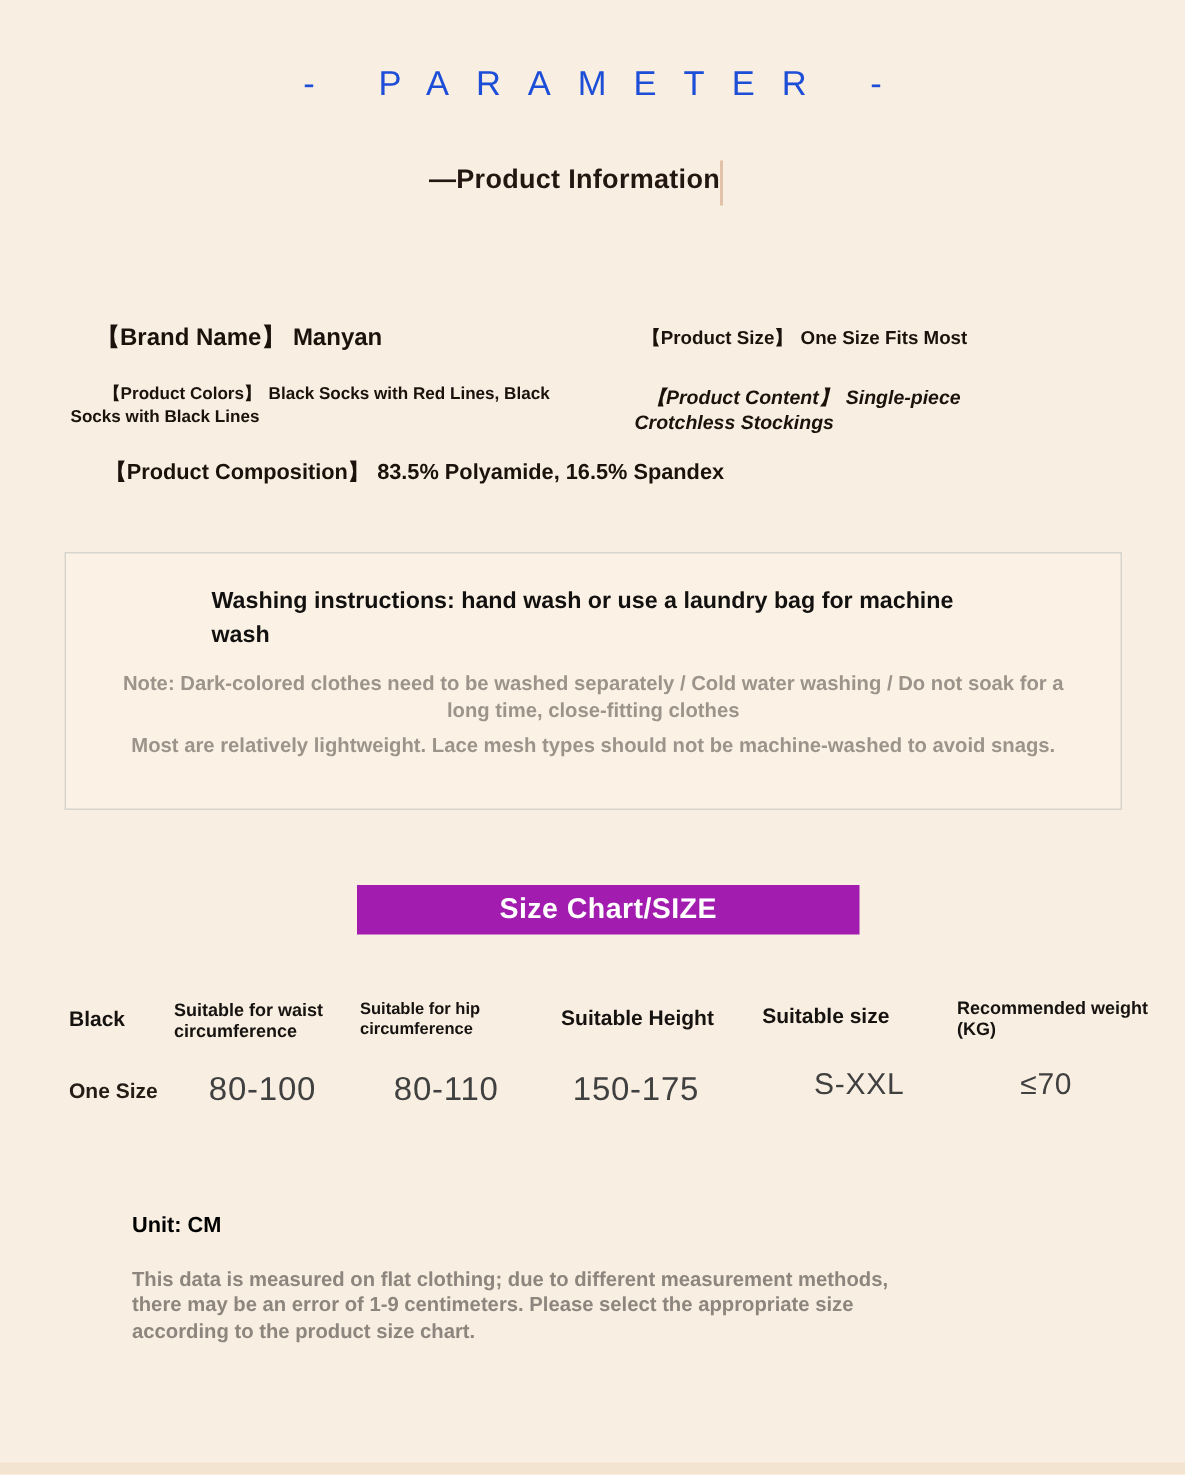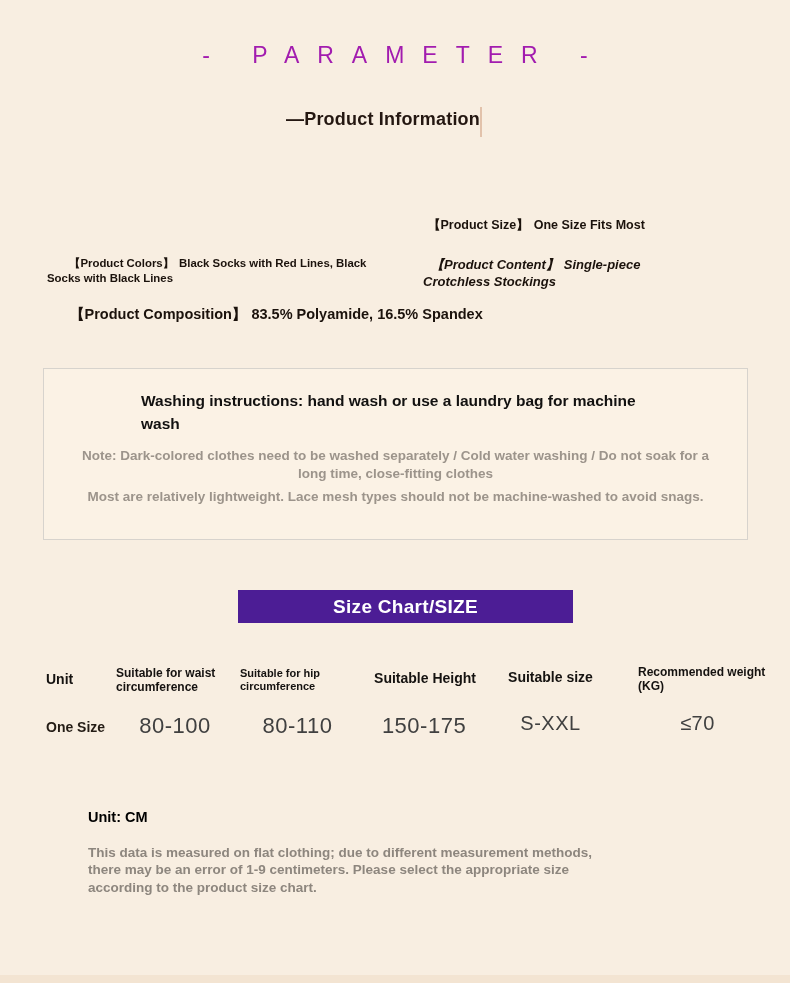--- a/index.html
+++ b/index.html
@@ -13,21 +13,21 @@
     color:#1d140e;
   }
   .abs{position:absolute;}
 
   .parameter-title{
     top:42px;left:0;width:100%;
     text-align:center;
     font-size:23px;
     font-weight:500;
     letter-spacing:18px;
-    color:#a21caf;
+    color:#1d4ed8;
     text-indent:18px; 
   }
   .section-title{
     top:109px;left:286px;
     font-size:18px;
     font-weight:bold;
     color:#241711;
     letter-spacing:0.2px;
   }
   .cursor-artifact{
@@ -67,21 +67,21 @@
     font-size:13.5px;
     font-weight:bold;
     line-height:1.38;
     color:#9c948b;
   }
   .wash-note.second{margin-top:4px;}
 
   .size-banner{
     top:590px;left:238px;
     width:335px;height:33px;
-    background:#4c1d95;
+    background:#a21caf;
     color:#ffffff;
     font-size:19px;
     font-weight:bold;
     text-align:center;
     line-height:33px;
     letter-spacing:0.3px;
   }
 
   .th{font-weight:bold;color:#151210;line-height:1.2;}
   .th-size{top:671px;left:46px;font-size:14px;}
@@ -89,21 +89,21 @@
   .th-hip{top:667px;left:240px;width:108px;font-size:11px;}
   .th-height{top:670px;left:365px;width:120px;font-size:14px;text-align:center;}
   .th-suitsize{top:669px;left:498px;width:105px;font-size:14px;text-align:center;}
   .th-weight{top:665px;left:618px;width:155px;font-size:12px;margin-left:20px;}
 
   .td-name{top:719px;left:46px;font-size:14px;font-weight:bold;color:#241c15;}
   .td-num{font-weight:400;color:#404040;text-align:center;letter-spacing:0.5px;}
   .td-waist{top:713px;left:116px;width:118px;font-size:22px;}
   .td-hip{top:713px;left:245px;width:105px;font-size:22px;}
   .td-height{top:713px;left:364px;width:120px;font-size:22px;}
-  .td-suitsize{top:712px;left:498px;width:105px;font-size:20px;}
+  .td-suitsize{top:712px;left:498px;width:105px;font-size:20px;text-align:right;}
   .td-weight{top:712px;left:620px;width:155px;font-size:20px;}
 
   .unit-label{top:809px;left:88px;font-size:14.5px;font-weight:bold;color:#000000;}
   .footer-note{
     top:844px;left:88px;width:518px;
     font-size:13.5px;font-weight:bold;
     line-height:1.28;color:#8d867e;
   }
   .bottom-strip{
     left:0;top:975px;width:100%;height:8px;
@@ -113,20 +113,23 @@
 </head>
 <body>
 
 <div class="page">
 
   <div class="abs parameter-title">- PARAMETER -</div>
 
   <div class="abs section-title">—Product Information</div>
   <div class="abs cursor-artifact"></div>
 
+  <div class="abs info-item info-brand">
+    <span class="info-label">【Brand Name】</span><span class="info-value">Manyan</span>
+  </div>
 
   <div class="abs info-item info-size">
     <span class="info-label">【Product Size】</span><span class="info-value">One Size Fits Most</span>
   </div>
 
   <div class="abs info-item info-colors">
     <span class="info-label">【Product Colors】</span><span class="info-value">Black Socks with Red Lines, Black Socks with Black Lines</span>
   </div>
 
   <div class="abs info-item info-content">
@@ -138,21 +141,21 @@
   </div>
 
   <div class="abs wash-box">
     <div class="wash-title">Washing instructions: hand wash or use a laundry bag for machine wash</div>
     <div class="wash-note">Note: Dark-colored clothes need to be washed separately / Cold water washing / Do not soak for a long time, close-fitting clothes</div>
     <div class="wash-note second">Most are relatively lightweight. Lace mesh types should not be machine-washed to avoid snags.</div>
   </div>
 
   <div class="abs size-banner">Size Chart/SIZE</div>
 
-  <div class="abs th th-size">Unit</div>
+  <div class="abs th th-size">Black</div>
   <div class="abs th th-waist">Suitable for waist circumference</div>
   <div class="abs th th-hip">Suitable for hip circumference</div>
   <div class="abs th th-height">Suitable Height</div>
   <div class="abs th th-suitsize">Suitable size</div>
   <div class="abs th th-weight">Recommended weight (KG)</div>
 
   <div class="abs td-name">One Size</div>
   <div class="abs td-num td-waist">80-100</div>
   <div class="abs td-num td-hip">80-110</div>
   <div class="abs td-num td-height">150-175</div>

